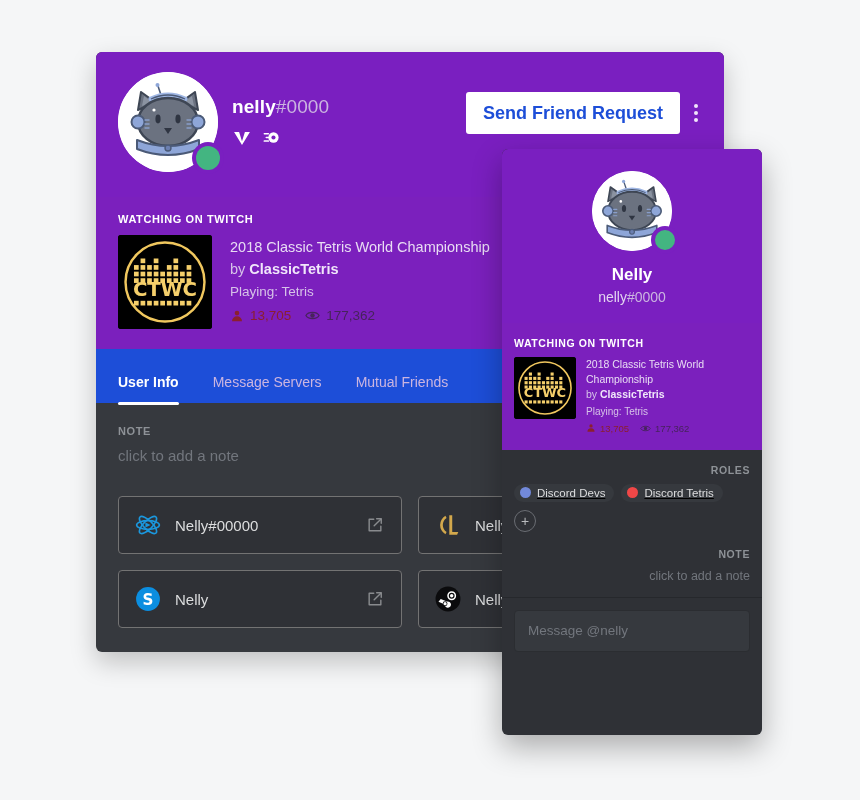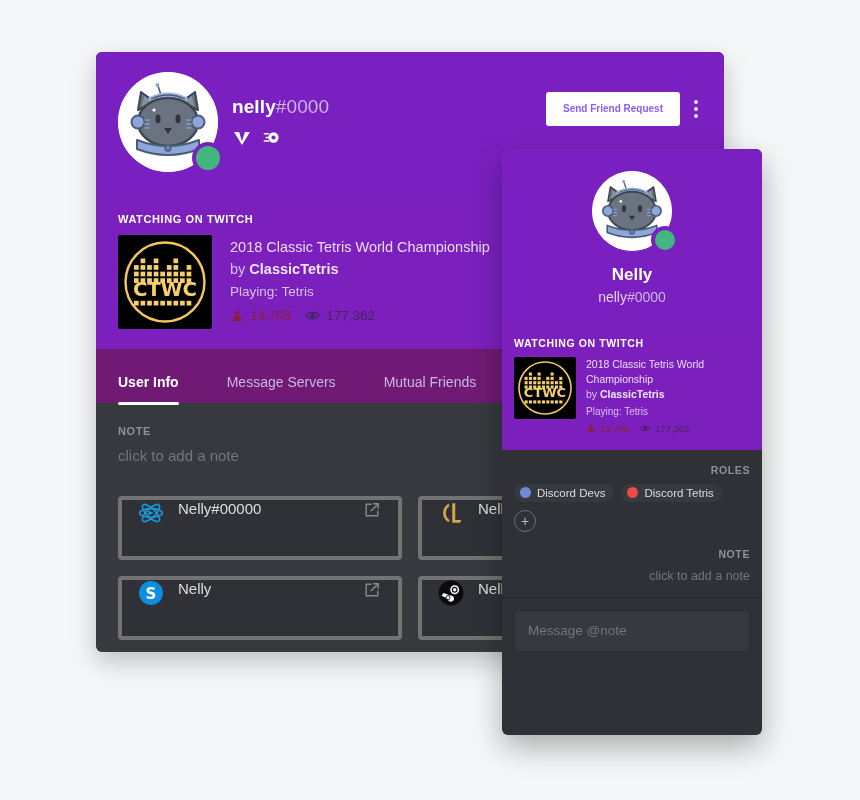--- a/index.html
+++ b/index.html
@@ -38,23 +38,23 @@
   .pc-nameblock{position:absolute;left:136px;top:44px;}
   .pc-username{
     font-size:19px;font-weight:bold;color:#ffffff;letter-spacing:.1px;
   }
   .pc-username .disc{color:#cbb5e0;font-weight:normal;}
   .pc-badges{display:flex;align-items:center;gap:10px;margin-top:9px;}
   .pc-actions{
     position:absolute;right:22px;top:40px;display:flex;align-items:center;gap:10px;
   }
   .btn-friend{
-    background:#ffffff;color:#8b5cf6;border:none;border-radius:3px;
+    background:#ffffff;color:#1d4ed8;border:none;border-radius:3px;
     font-family:"Liberation Sans", sans-serif;
-    font-size:10px;font-weight:bold;padding:12px 17px;cursor:pointer;line-height:1;
+    font-size:18px;font-weight:bold;padding:12px 17px;cursor:pointer;line-height:1;
   }
   .kebab{display:flex;flex-direction:column;gap:3px;cursor:pointer;padding:4px;}
   .kebab i{width:4px;height:4px;border-radius:50%;background:#f0e6fa;display:block;}
 
   
   .pc-twitch{
     background:#7b20bd;padding:16px 0 20px 0;
   }
   .sect-label{
     font-size:11px;font-weight:bold;letter-spacing:.6px;color:#ffffff;
@@ -67,43 +67,43 @@
   .tw-by{font-size:14.5px;color:#d6c2e8;line-height:1.5;}
   .tw-by b{color:#f0e6fa;font-weight:bold;}
   .tw-playing{font-size:13.5px;color:#d6c2e8;line-height:1.7;}
   .tw-stats{display:flex;align-items:center;gap:14px;margin-top:5px;}
   .stat{display:flex;align-items:center;gap:6px;font-size:13.5px;}
   .stat.viewers{color:#8b1f2f;}
   .stat.views{color:#47235c;}
 
   
   .pc-tabs{
-    background:#701a75;display:flex;gap:48px;padding:0 22px;
+    background:#1d4ed8;display:flex;gap:34px;padding:0 22px;
     border-bottom:none;height:54px;align-items:flex-end;
   }
   .tab{
     font-size:14px;color:#cbb5e0;padding-bottom:13px;cursor:pointer;position:relative;
   }
   .tab.active{color:#ffffff;font-weight:bold;}
   .tab.active:after{
     content:"";position:absolute;left:0;right:0;bottom:-2px;height:3px;background:#ffffff;border-radius:2px;
   }
 
   
   .pc-body{padding:22px;}
   .note-label{
     font-size:11px;font-weight:bold;letter-spacing:.6px;color:#8e9297;text-transform:uppercase;
   }
   .note-placeholder{font-size:15px;color:#72767d;margin-top:10px;}
   .conn-grid{
     display:grid;grid-template-columns:1fr 1fr;gap:16px;margin-top:32px;
   }
   .conn-card{
-    background:#2f3136;border:4px solid #737373;border-radius:4px;
-    height:56px;display:flex;align-items:flex-start;gap:14px;padding:0 16px;cursor:pointer;
+    background:#2f3136;border:1px solid #737373;border-radius:4px;
+    height:56px;display:flex;align-items:center;gap:14px;padding:0 16px;cursor:pointer;
   }
   .conn-name{font-size:15px;color:#dcddde;flex:1;white-space:nowrap;overflow:hidden;}
   .ext-icon{opacity:.65;}
 
   
   .popout{
     position:absolute;left:502px;top:149px;width:260px;height:586px;
     border-radius:6px;overflow:hidden;background:#2f3136;
     box-shadow:0 12px 30px rgba(0,0,0,.30);
   }
@@ -136,21 +136,21 @@
     display:flex;align-items:center;justify-content:center;gap:9px;
     margin:18px 12px 0 12px;height:36px;border-radius:3px;
     border:1px solid #c79ae6;background:#7b20bd;color:#fff;
     font-size:15px;font-weight:bold;cursor:pointer;
     font-family:"Liberation Sans", sans-serif;
   }
   .po-body{padding:14px 12px 0 12px;text-align:right;}
   .po-label{
     font-size:10.5px;font-weight:bold;letter-spacing:.6px;color:#8e9297;text-transform:uppercase;
   }
-  .roles-row{display:flex;flex-wrap:wrap;gap:7px;margin-top:8px;}
+  .roles-row{display:flex;flex-wrap:wrap;gap:7px;margin-top:8px;text-decoration:underline;}
   .role-pill{
     display:flex;align-items:center;gap:6px;border-radius:12px;
     padding:3px 9px 3px 6px;font-size:11.5px;color:#dcddde;background:#36393e;cursor:pointer;
   }
   .role-dot{width:11px;height:11px;border-radius:50%;display:block;}
   .role-add{
     width:20px;height:20px;border-radius:50%;border:1px solid #6a6d73;color:#b9bbbe;
     display:flex;align-items:center;justify-content:center;font-size:14px;line-height:1;margin-top:8px;cursor:pointer;
   }
   .po-note-label{margin-top:16px;}
@@ -498,17 +498,17 @@
           <span class="role-dot" style="background:#f04747"></span>
           <span>Discord Tetris</span>
         </span>
       </div>
       <div class="role-add">+</div>
 
       <div class="po-label po-note-label">Note</div>
       <div class="po-note">click to add a note</div>
 
       <div class="po-divider"></div>
-      <div class="po-msg">Message @note</div>
+      <div class="po-msg">Message @nelly</div>
     </div>
   </div>
 
 </div>
 
 </body></html>

